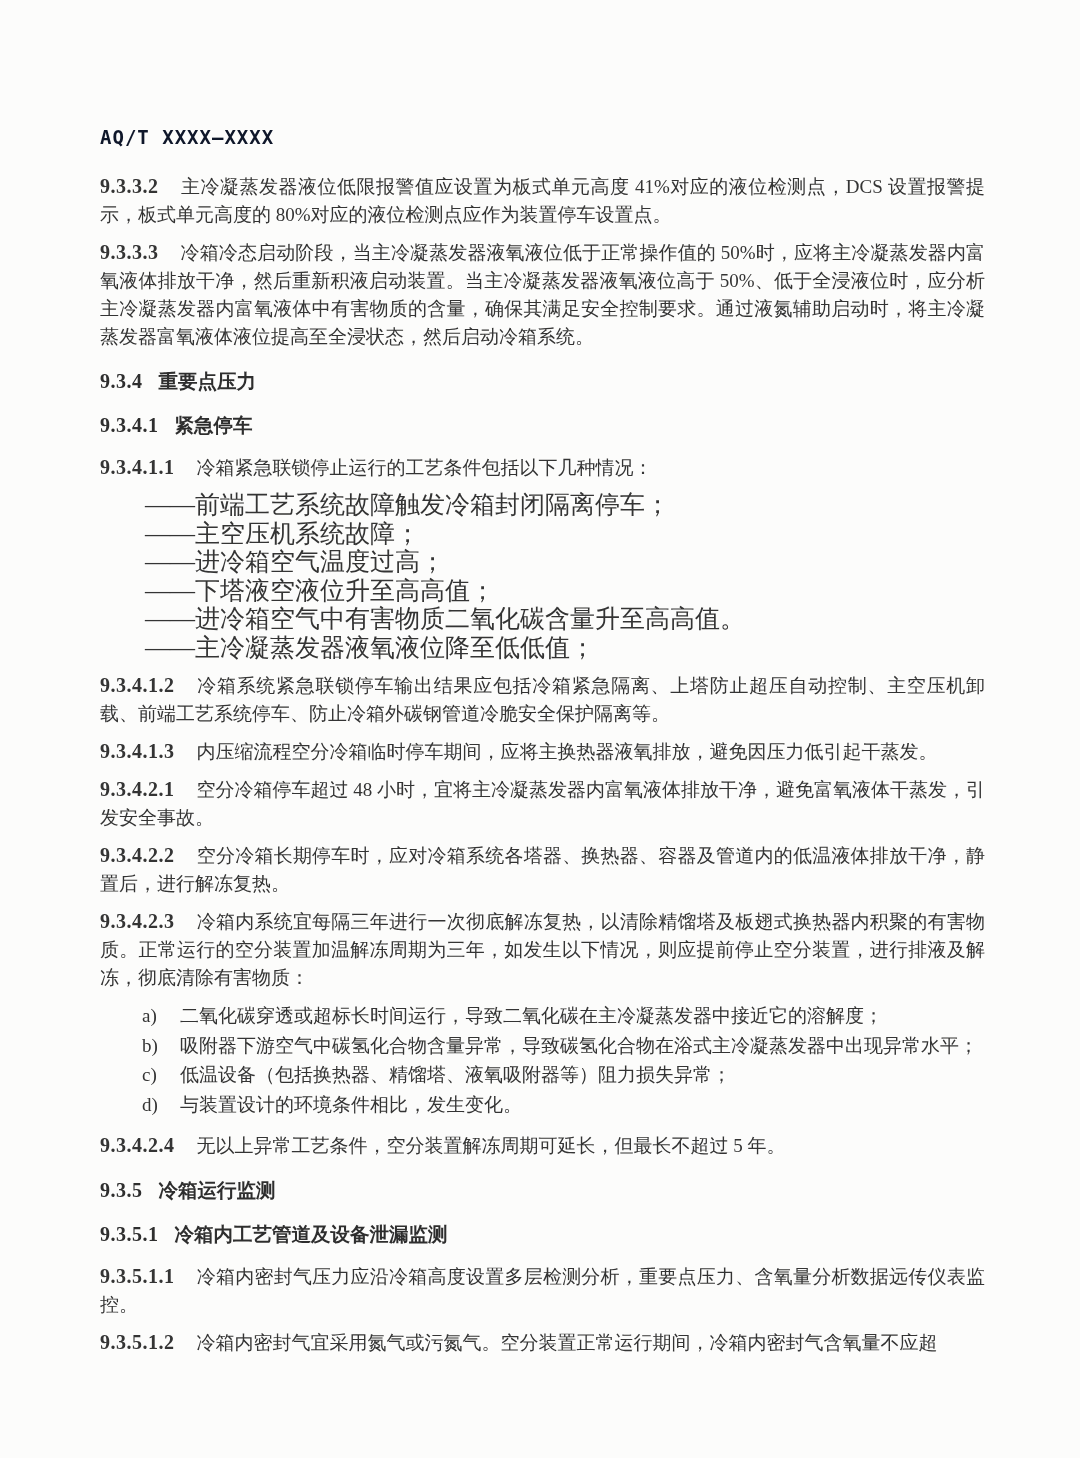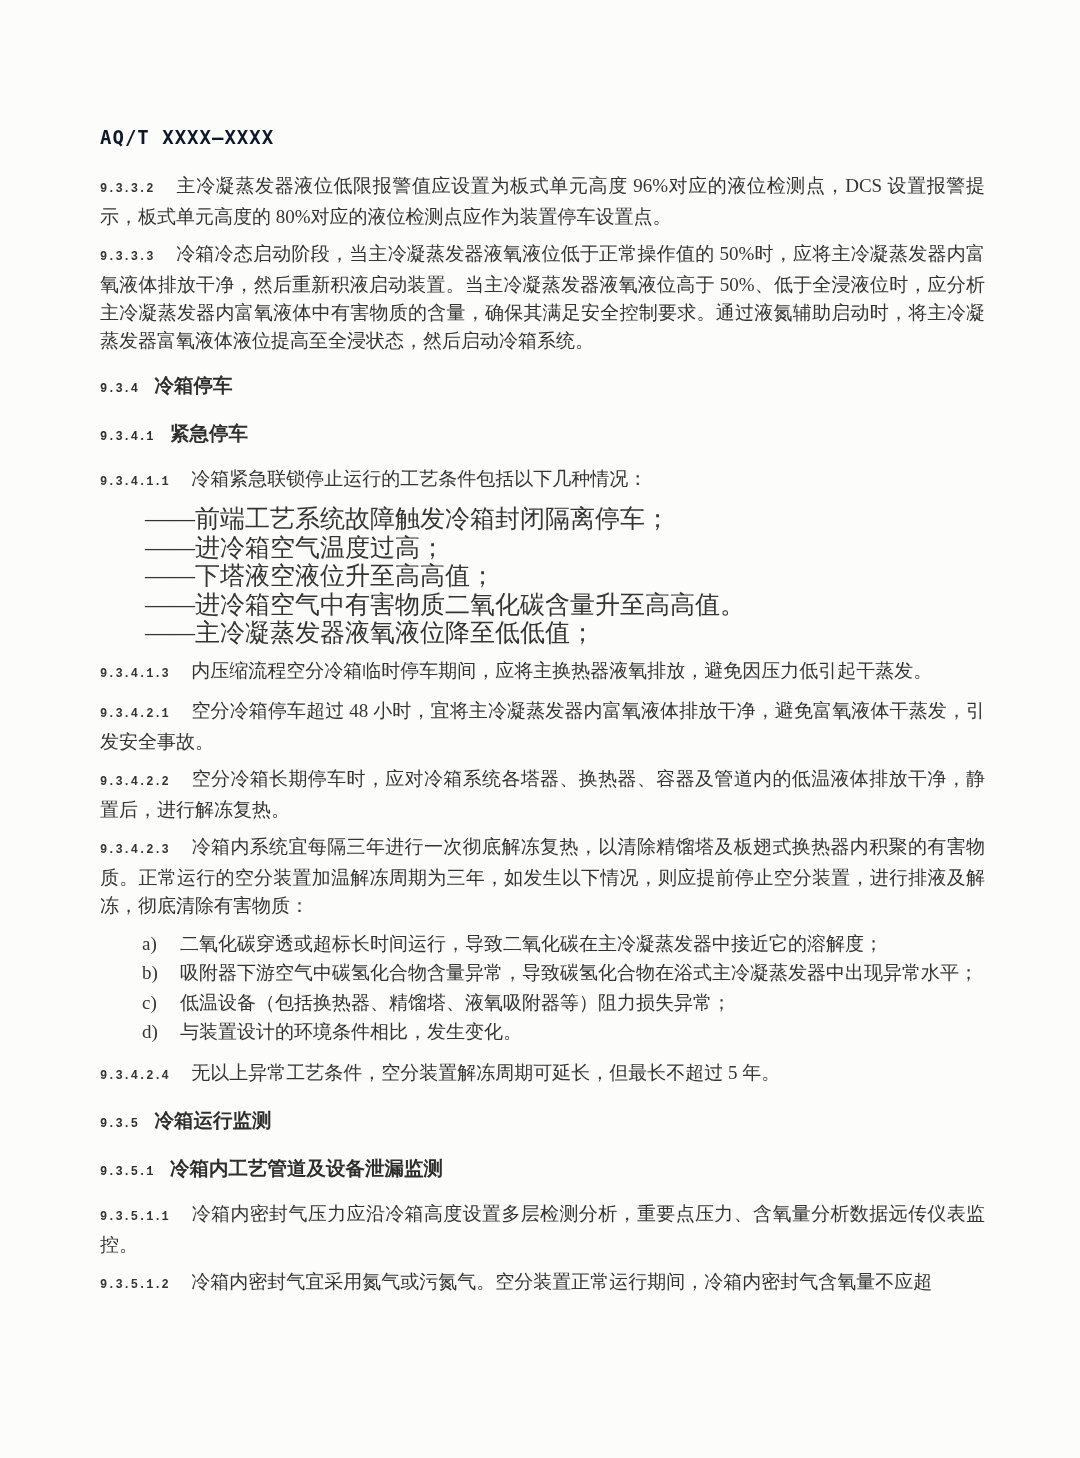--- a/index.html
+++ b/index.html
@@ -26,23 +26,23 @@
     color: #0f172a;
     margin-bottom: 24px;
   }
   .para {
     font-size: 19px;
     line-height: 28px;
     text-align: justify;
     margin: 9px 0;
   }
   .clause-num {
-    font-family: Liberation Mono, monospace;
+    font-family: Liberation Serif, serif;
     font-weight: 600;
-    font-size: 12px;
+    font-size: 20px;
     letter-spacing: 0.5px;
     margin-right: 22px;
     white-space: nowrap;
   }
   .heading {
     font-family: "Liberation Sans", "DejaVu Sans", sans-serif;
     font-weight: 700;
     font-size: 19.5px;
     line-height: 28px;
     margin: 16px 0 14px 0;
@@ -77,38 +77,40 @@
     font-family: "Liberation Serif", "DejaVu Serif", serif;
   }
 </style>
 </head>
 <body>
 
 <div class="page">
 
   <div class="doc-code">AQ/T XXXX—XXXX</div>
 
-  <p class="para"><span class="clause-num">9.3.3.2</span><span>主冷凝蒸发器液位低限报警值应设置为板式单元高度 96%对应的液位检测点，DCS 设置报警提示，板式单元高度的 80%对应的液位检测点应作为装置停车设置点。</span></p>
+  <p class="para"><span class="clause-num">9.3.3.2</span><span>主冷凝蒸发器液位低限报警值应设置为板式单元高度 41%对应的液位检测点，DCS 设置报警提示，板式单元高度的 80%对应的液位检测点应作为装置停车设置点。</span></p>
 
   <p class="para"><span class="clause-num">9.3.3.3</span><span>冷箱冷态启动阶段，当主冷凝蒸发器液氧液位低于正常操作值的 50%时，应将主冷凝蒸发器内富氧液体排放干净，然后重新积液启动装置。当主冷凝蒸发器液氧液位高于 50%、低于全浸液位时，应分析主冷凝蒸发器内富氧液体中有害物质的含量，确保其满足安全控制要求。通过液氮辅助启动时，将主冷凝蒸发器富氧液体液位提高至全浸状态，然后启动冷箱系统。</span></p>
 
-  <div class="heading"><span class="clause-num">9.3.4</span><span>冷箱停车</span></div>
+  <div class="heading"><span class="clause-num">9.3.4</span><span>重要点压力</span></div>
 
   <div class="heading"><span class="clause-num">9.3.4.1</span><span>紧急停车</span></div>
 
   <p class="para"><span class="clause-num">9.3.4.1.1</span><span>冷箱紧急联锁停止运行的工艺条件包括以下几种情况：</span></p>
 
   <div class="dash-list">
     <div class="dash-item">——前端工艺系统故障触发冷箱封闭隔离停车；</div>
+    <div class="dash-item">——主空压机系统故障；</div>
     <div class="dash-item">——进冷箱空气温度过高；</div>
     <div class="dash-item">——下塔液空液位升至高高值；</div>
     <div class="dash-item">——进冷箱空气中有害物质二氧化碳含量升至高高值。</div>
     <div class="dash-item">——主冷凝蒸发器液氧液位降至低低值；</div>
   </div>
 
+  <p class="para"><span class="clause-num">9.3.4.1.2</span><span>冷箱系统紧急联锁停车输出结果应包括冷箱紧急隔离、上塔防止超压自动控制、主空压机卸载、前端工艺系统停车、防止冷箱外碳钢管道冷脆安全保护隔离等。</span></p>
 
   <p class="para"><span class="clause-num">9.3.4.1.3</span><span>内压缩流程空分冷箱临时停车期间，应将主换热器液氧排放，避免因压力低引起干蒸发。</span></p>
 
 
   <p class="para"><span class="clause-num">9.3.4.2.1</span><span>空分冷箱停车超过 48 小时，宜将主冷凝蒸发器内富氧液体排放干净，避免富氧液体干蒸发，引发安全事故。</span></p>
 
   <p class="para"><span class="clause-num">9.3.4.2.2</span><span>空分冷箱长期停车时，应对冷箱系统各塔器、换热器、容器及管道内的低温液体排放干净，静置后，进行解冻复热。</span></p>
 
   <p class="para"><span class="clause-num">9.3.4.2.3</span><span>冷箱内系统宜每隔三年进行一次彻底解冻复热，以清除精馏塔及板翅式换热器内积聚的有害物质。正常运行的空分装置加温解冻周期为三年，如发生以下情况，则应提前停止空分装置，进行排液及解冻，彻底清除有害物质：</span></p>
 

